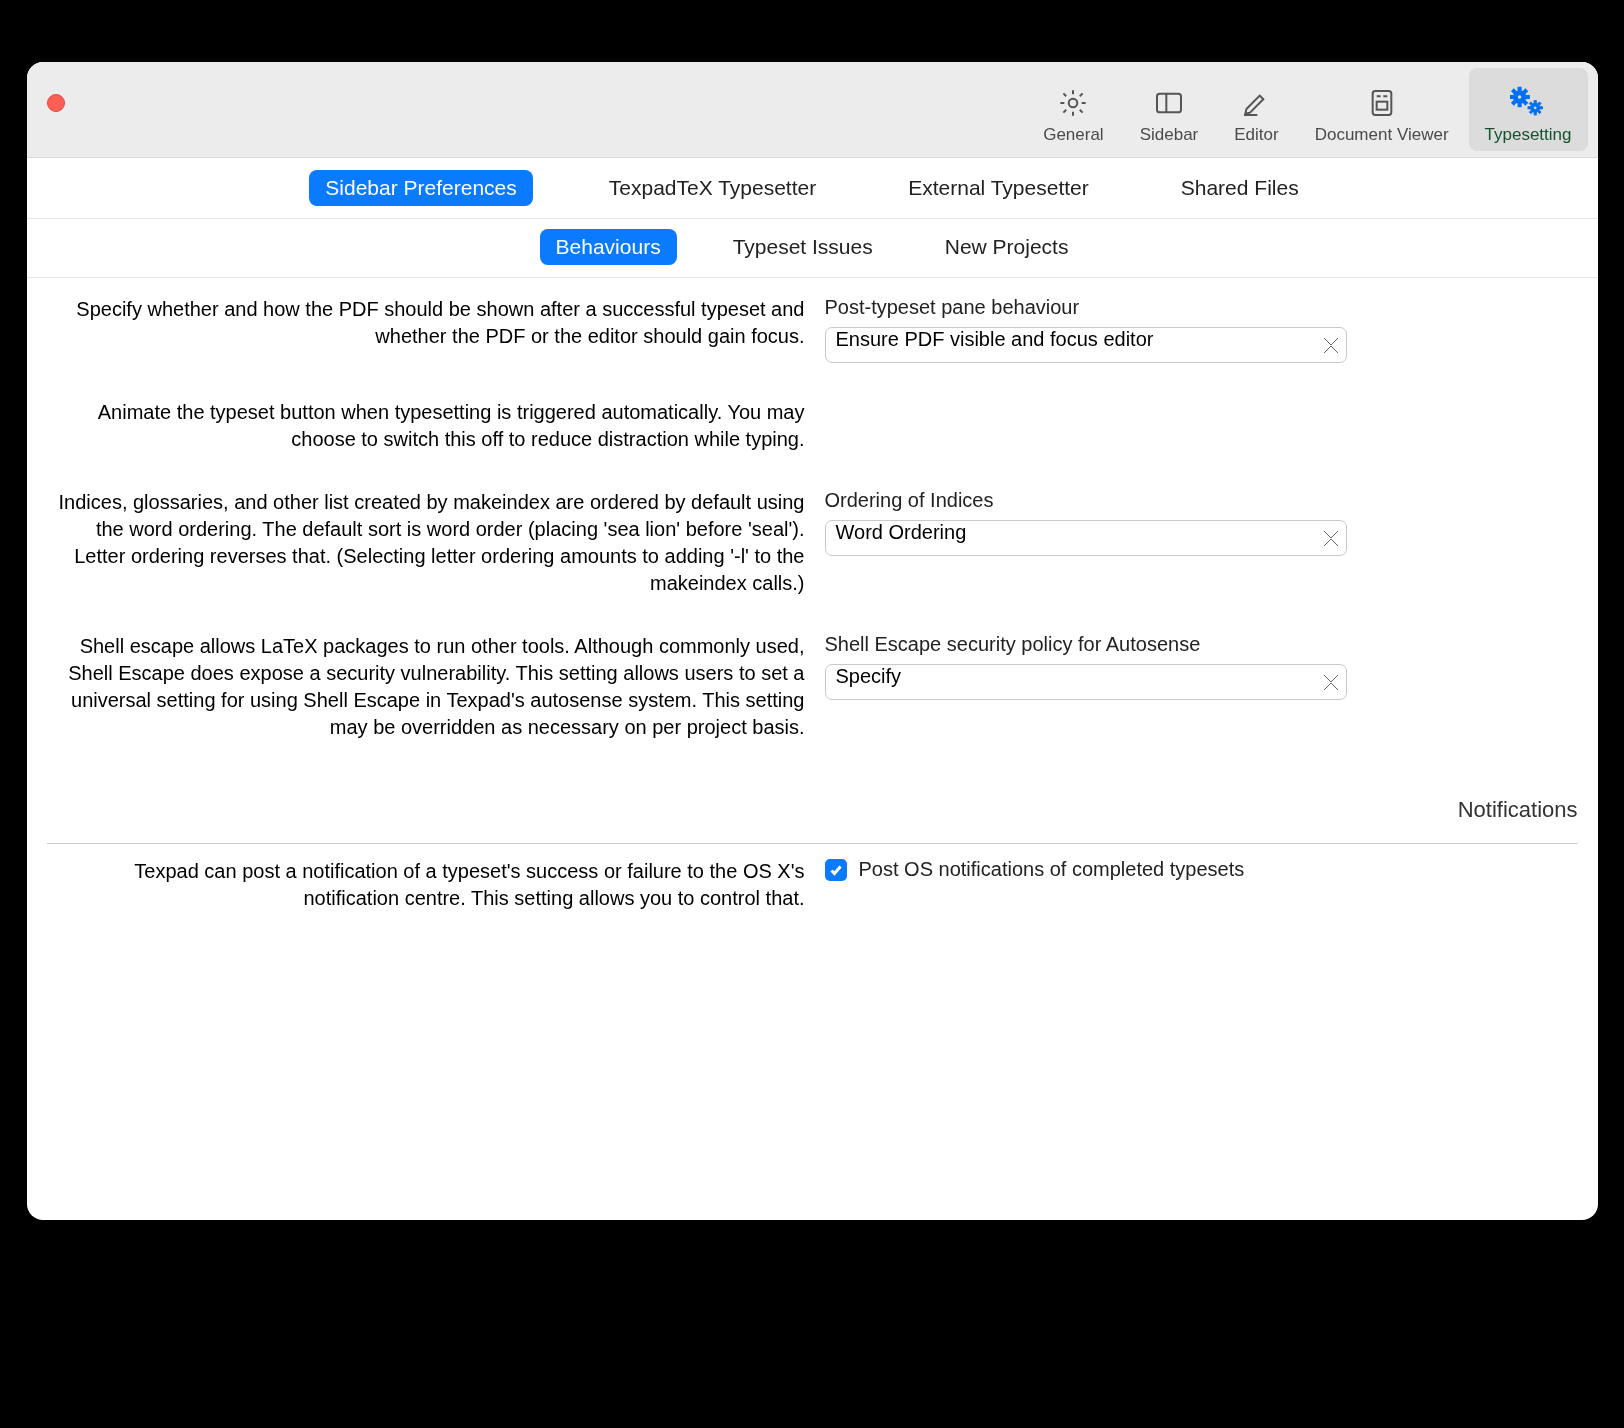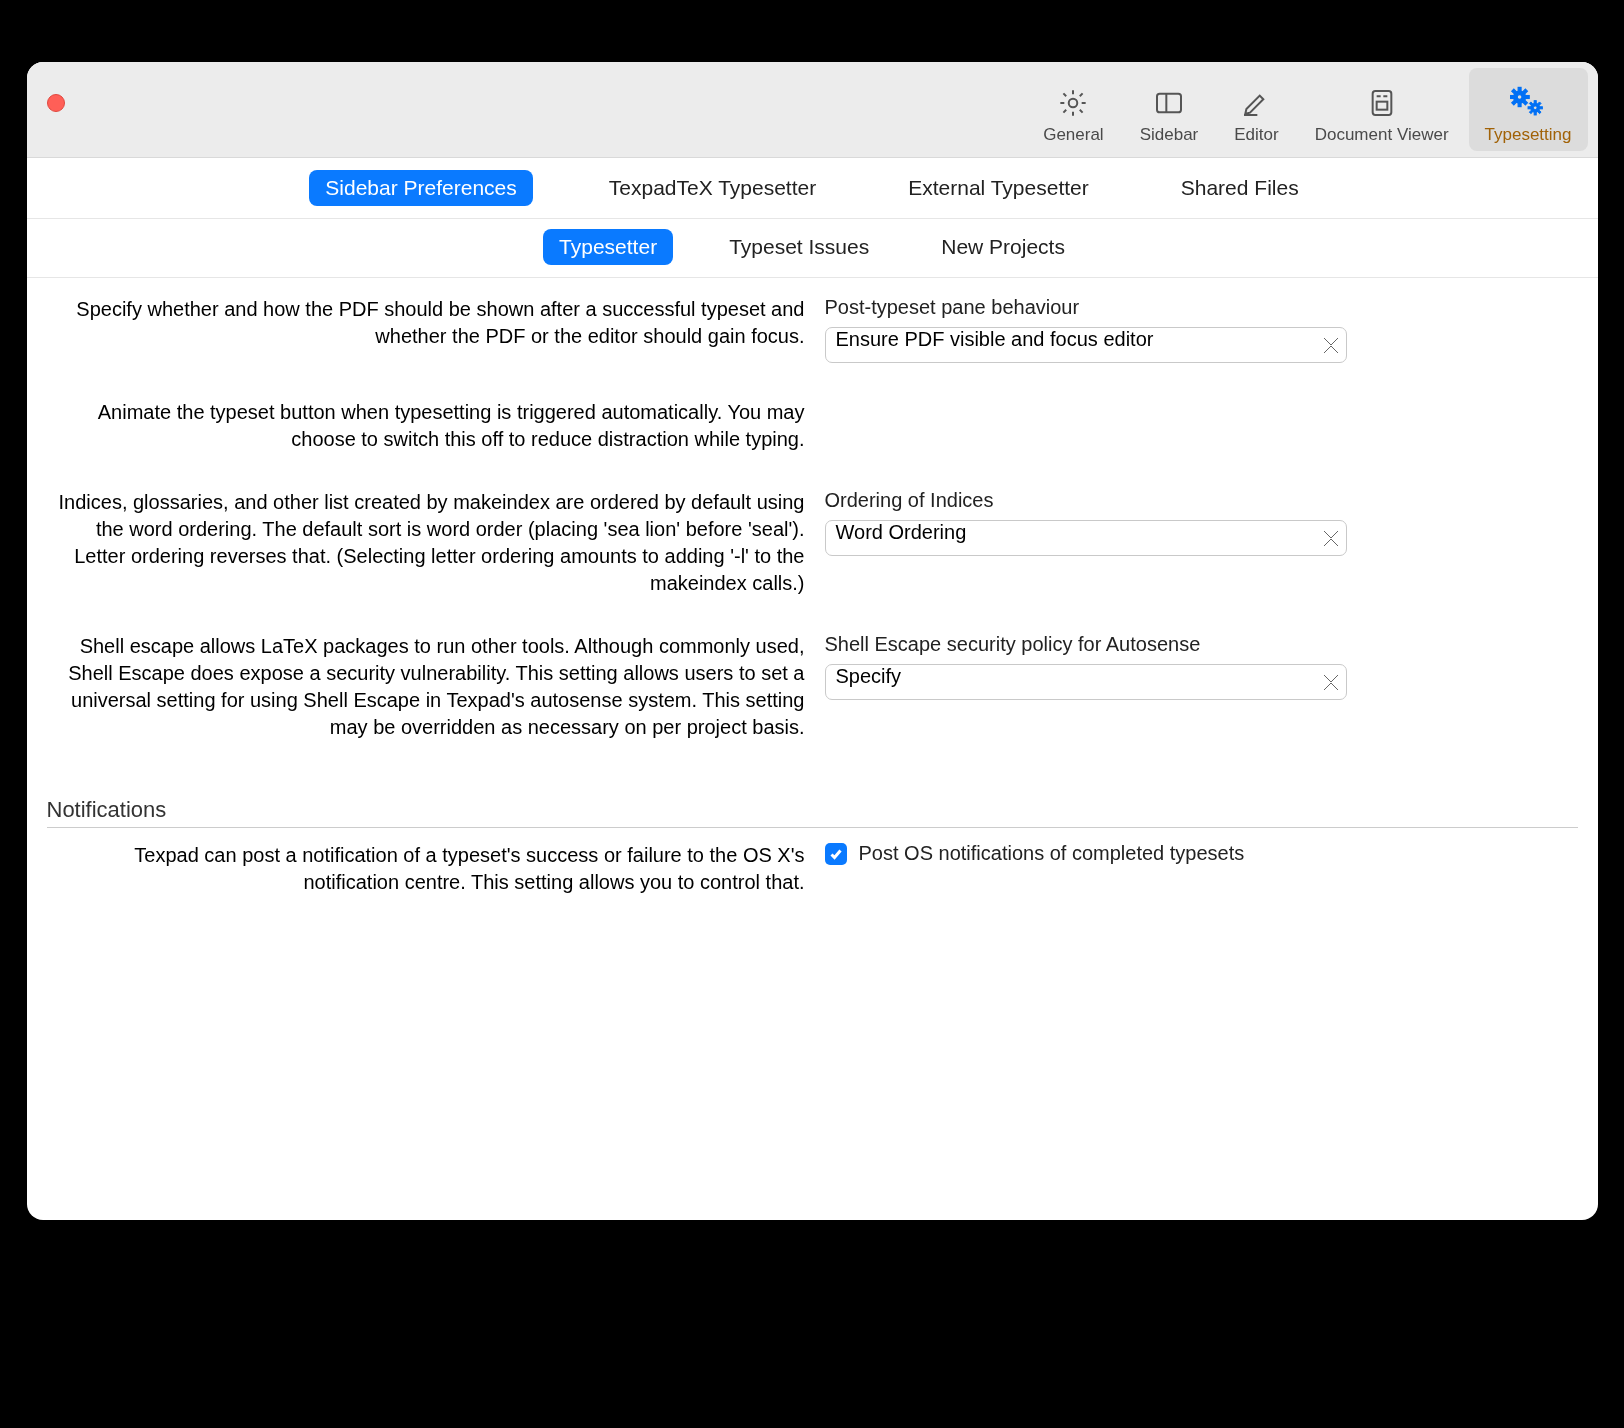--- a/index.html
+++ b/index.html
@@ -56,21 +56,21 @@
     padding: 8px 16px 6px;
     gap: 4px;
     font-size: 17px;
     color: #4a4a4a;
     border-radius: 8px;
     margin: 6px 2px;
     cursor: pointer;
   }
   .tool-tab.active {
     background: #dcdcdc;
-    color: #a16207;
+    color: #14532d;
   }
   .tool-tab .icon { width: 36px; height: 36px; display:flex; align-items:center; justify-content:center; }
   .tool-tab .icon svg { stroke: #555; }
   .tool-tab.active .icon svg { stroke: #0070f5; fill: #0070f5; }
   .tool-tab .lbl { font-size: 17px; white-space: nowrap; }
 
   .subtabs-row {
     display: flex;
     justify-content: center;
     gap: 60px;
@@ -161,23 +161,24 @@
     background: #0a7aff;
     display: flex;
     align-items: center;
     justify-content: center;
     cursor: pointer;
   }
   .checkbox svg { stroke: #fff; stroke-width: 3; fill: none; }
   .section-header {
     font-size: 22px;
     color: #333;
-    padding: 20px 0 4px 0;
+    padding: 20px 0 20px 0;
     border-bottom: 1px solid #ccc;
     margin: 0 0 14px 0;
+    text-align: right;
   }
 </style>
 </head>
 <body>
 
 <div class="window">
 
   <div class="titlebar">
     <div class="traffic">
       <div class="dot close-dot"></div>
@@ -262,21 +263,21 @@
   </div>
 
   <div class="subtabs-row">
     <div class="pill-tab active">Sidebar Preferences</div>
     <div class="pill-tab">TexpadTeX Typesetter</div>
     <div class="pill-tab">External Typesetter</div>
     <div class="pill-tab">Shared Files</div>
   </div>
 
   <div class="subtabs2-row">
-    <div class="pill-tab active">Typesetter</div>
+    <div class="pill-tab active">Behaviours</div>
     <div class="pill-tab">Typeset Issues</div>
     <div class="pill-tab">New Projects</div>
   </div>
 
   <div class="content">
 
     <div class="row">
       <div class="left-col">Specify whether and how the PDF should be shown after a successful typeset and whether the PDF or the editor should gain focus.</div>
       <div class="right-col">
         <div class="ctrl-label">Post-typeset pane behaviour</div>

